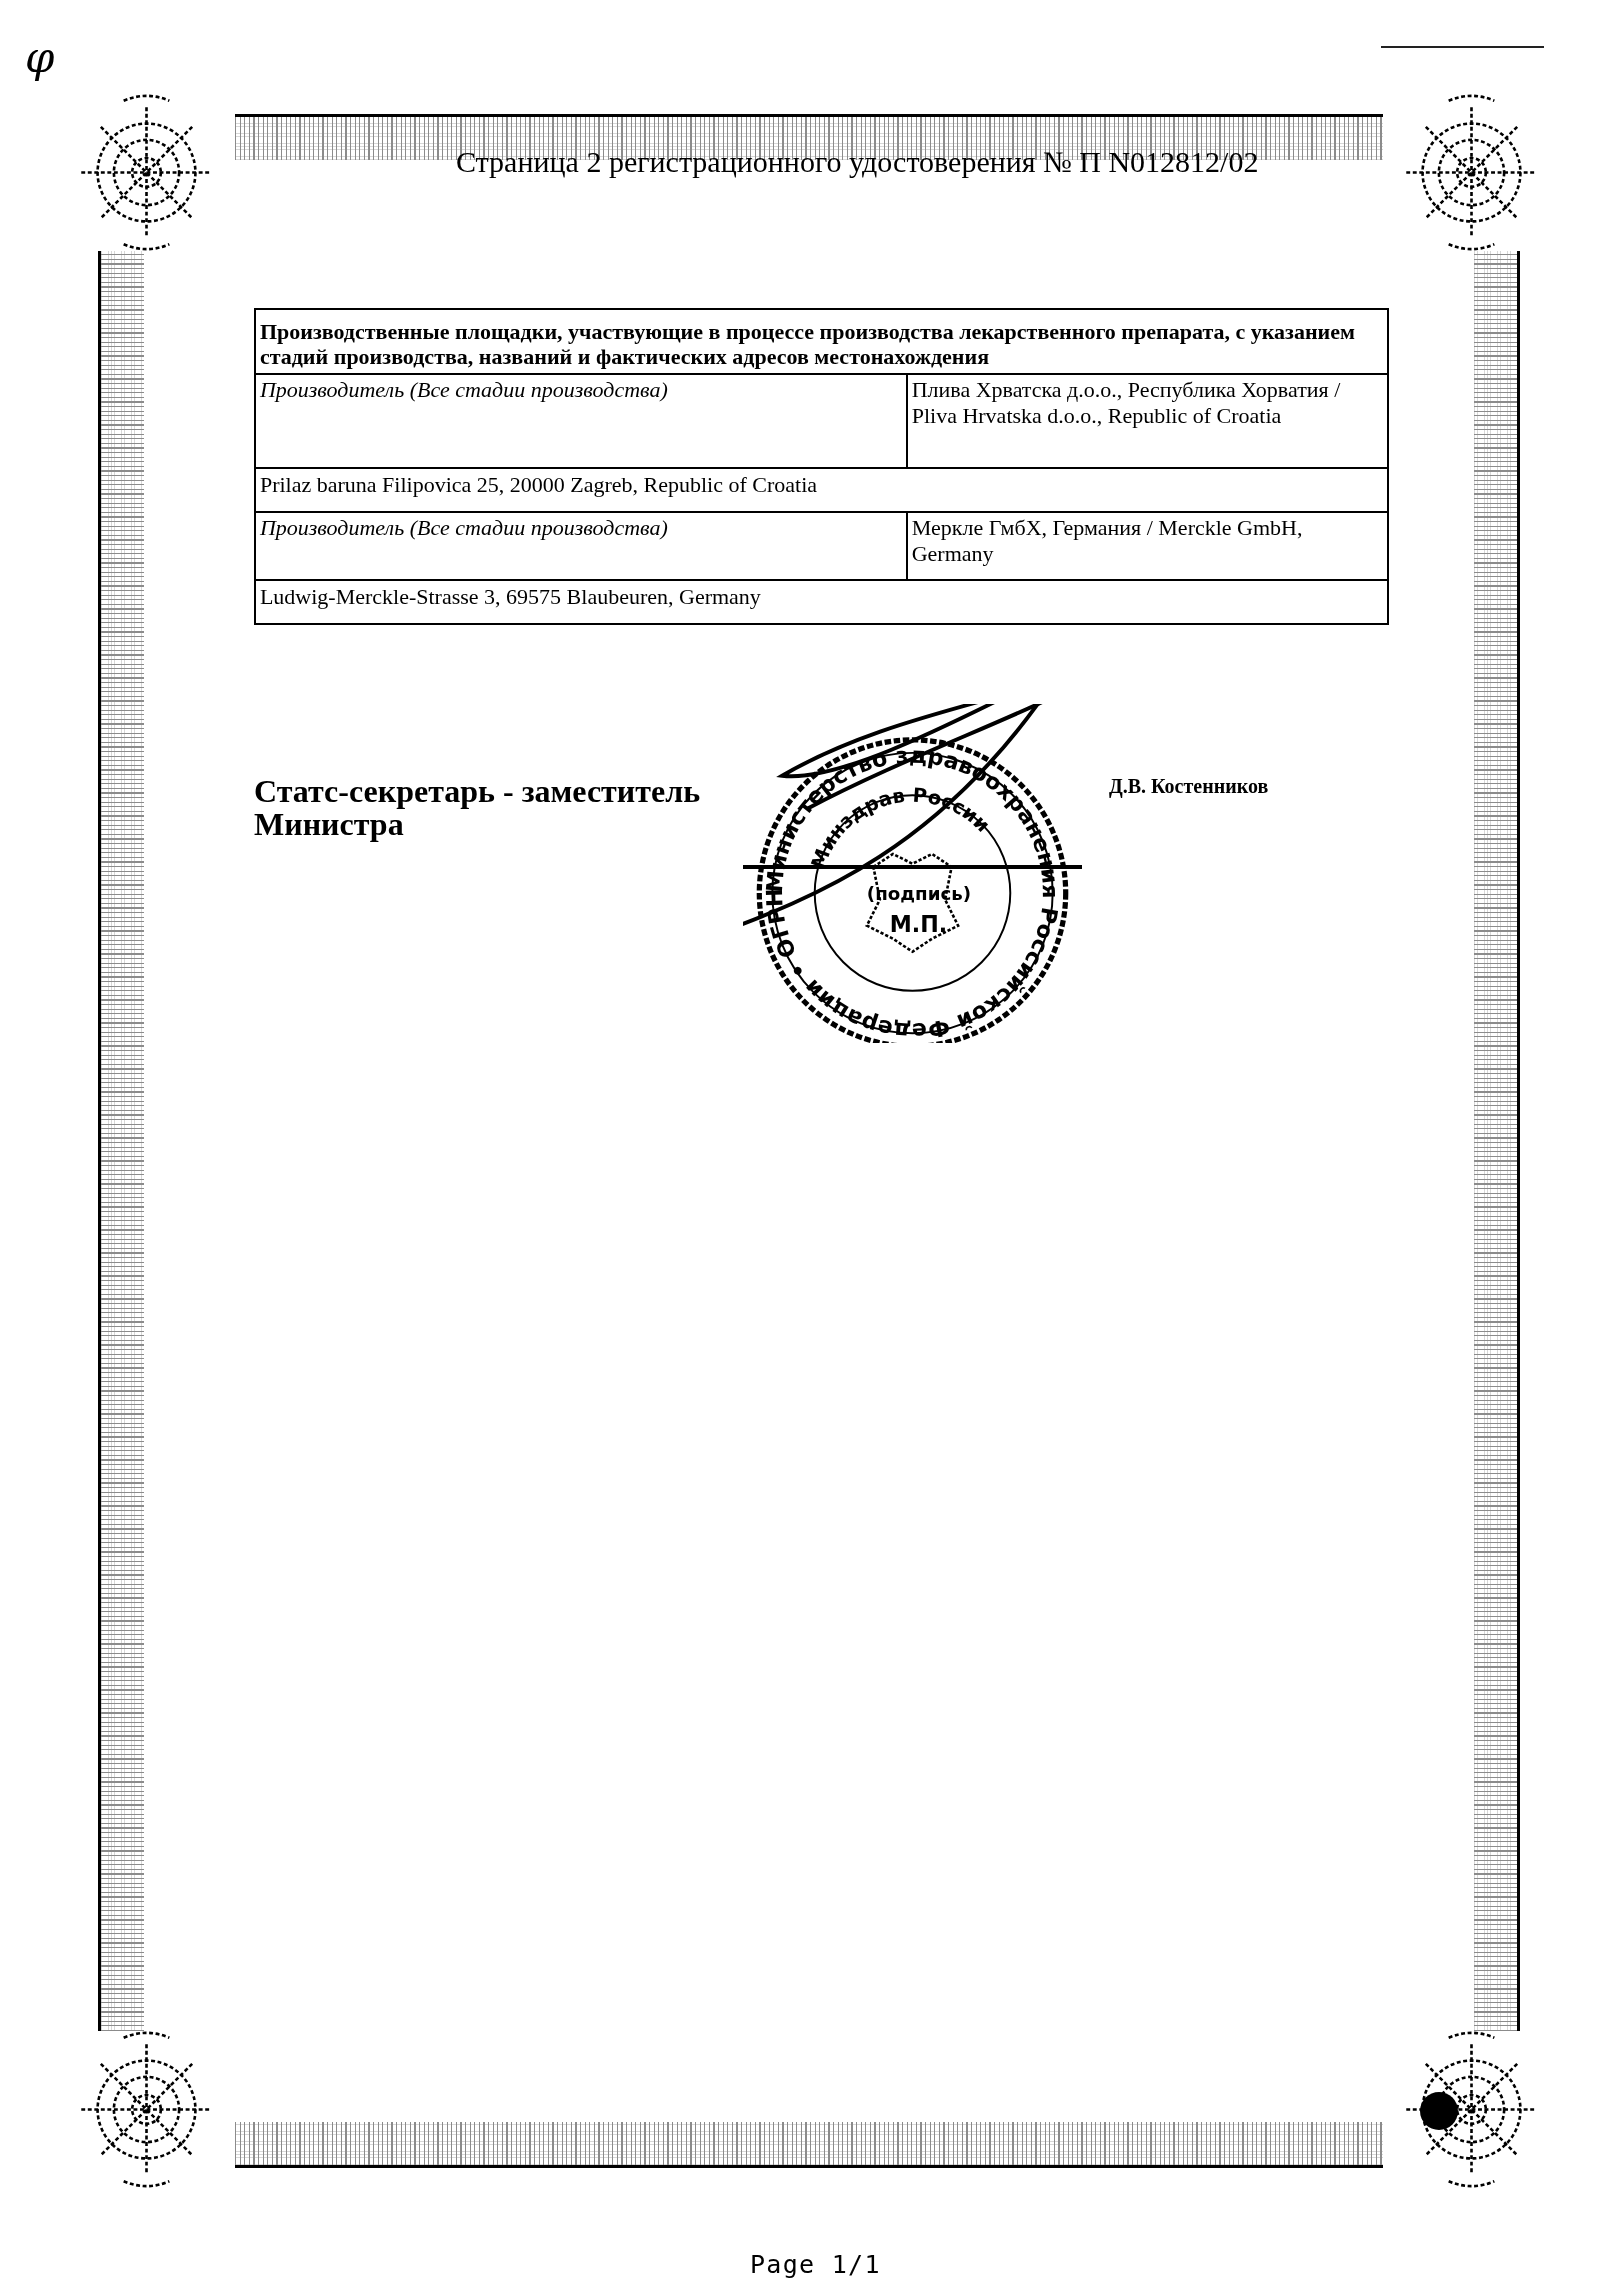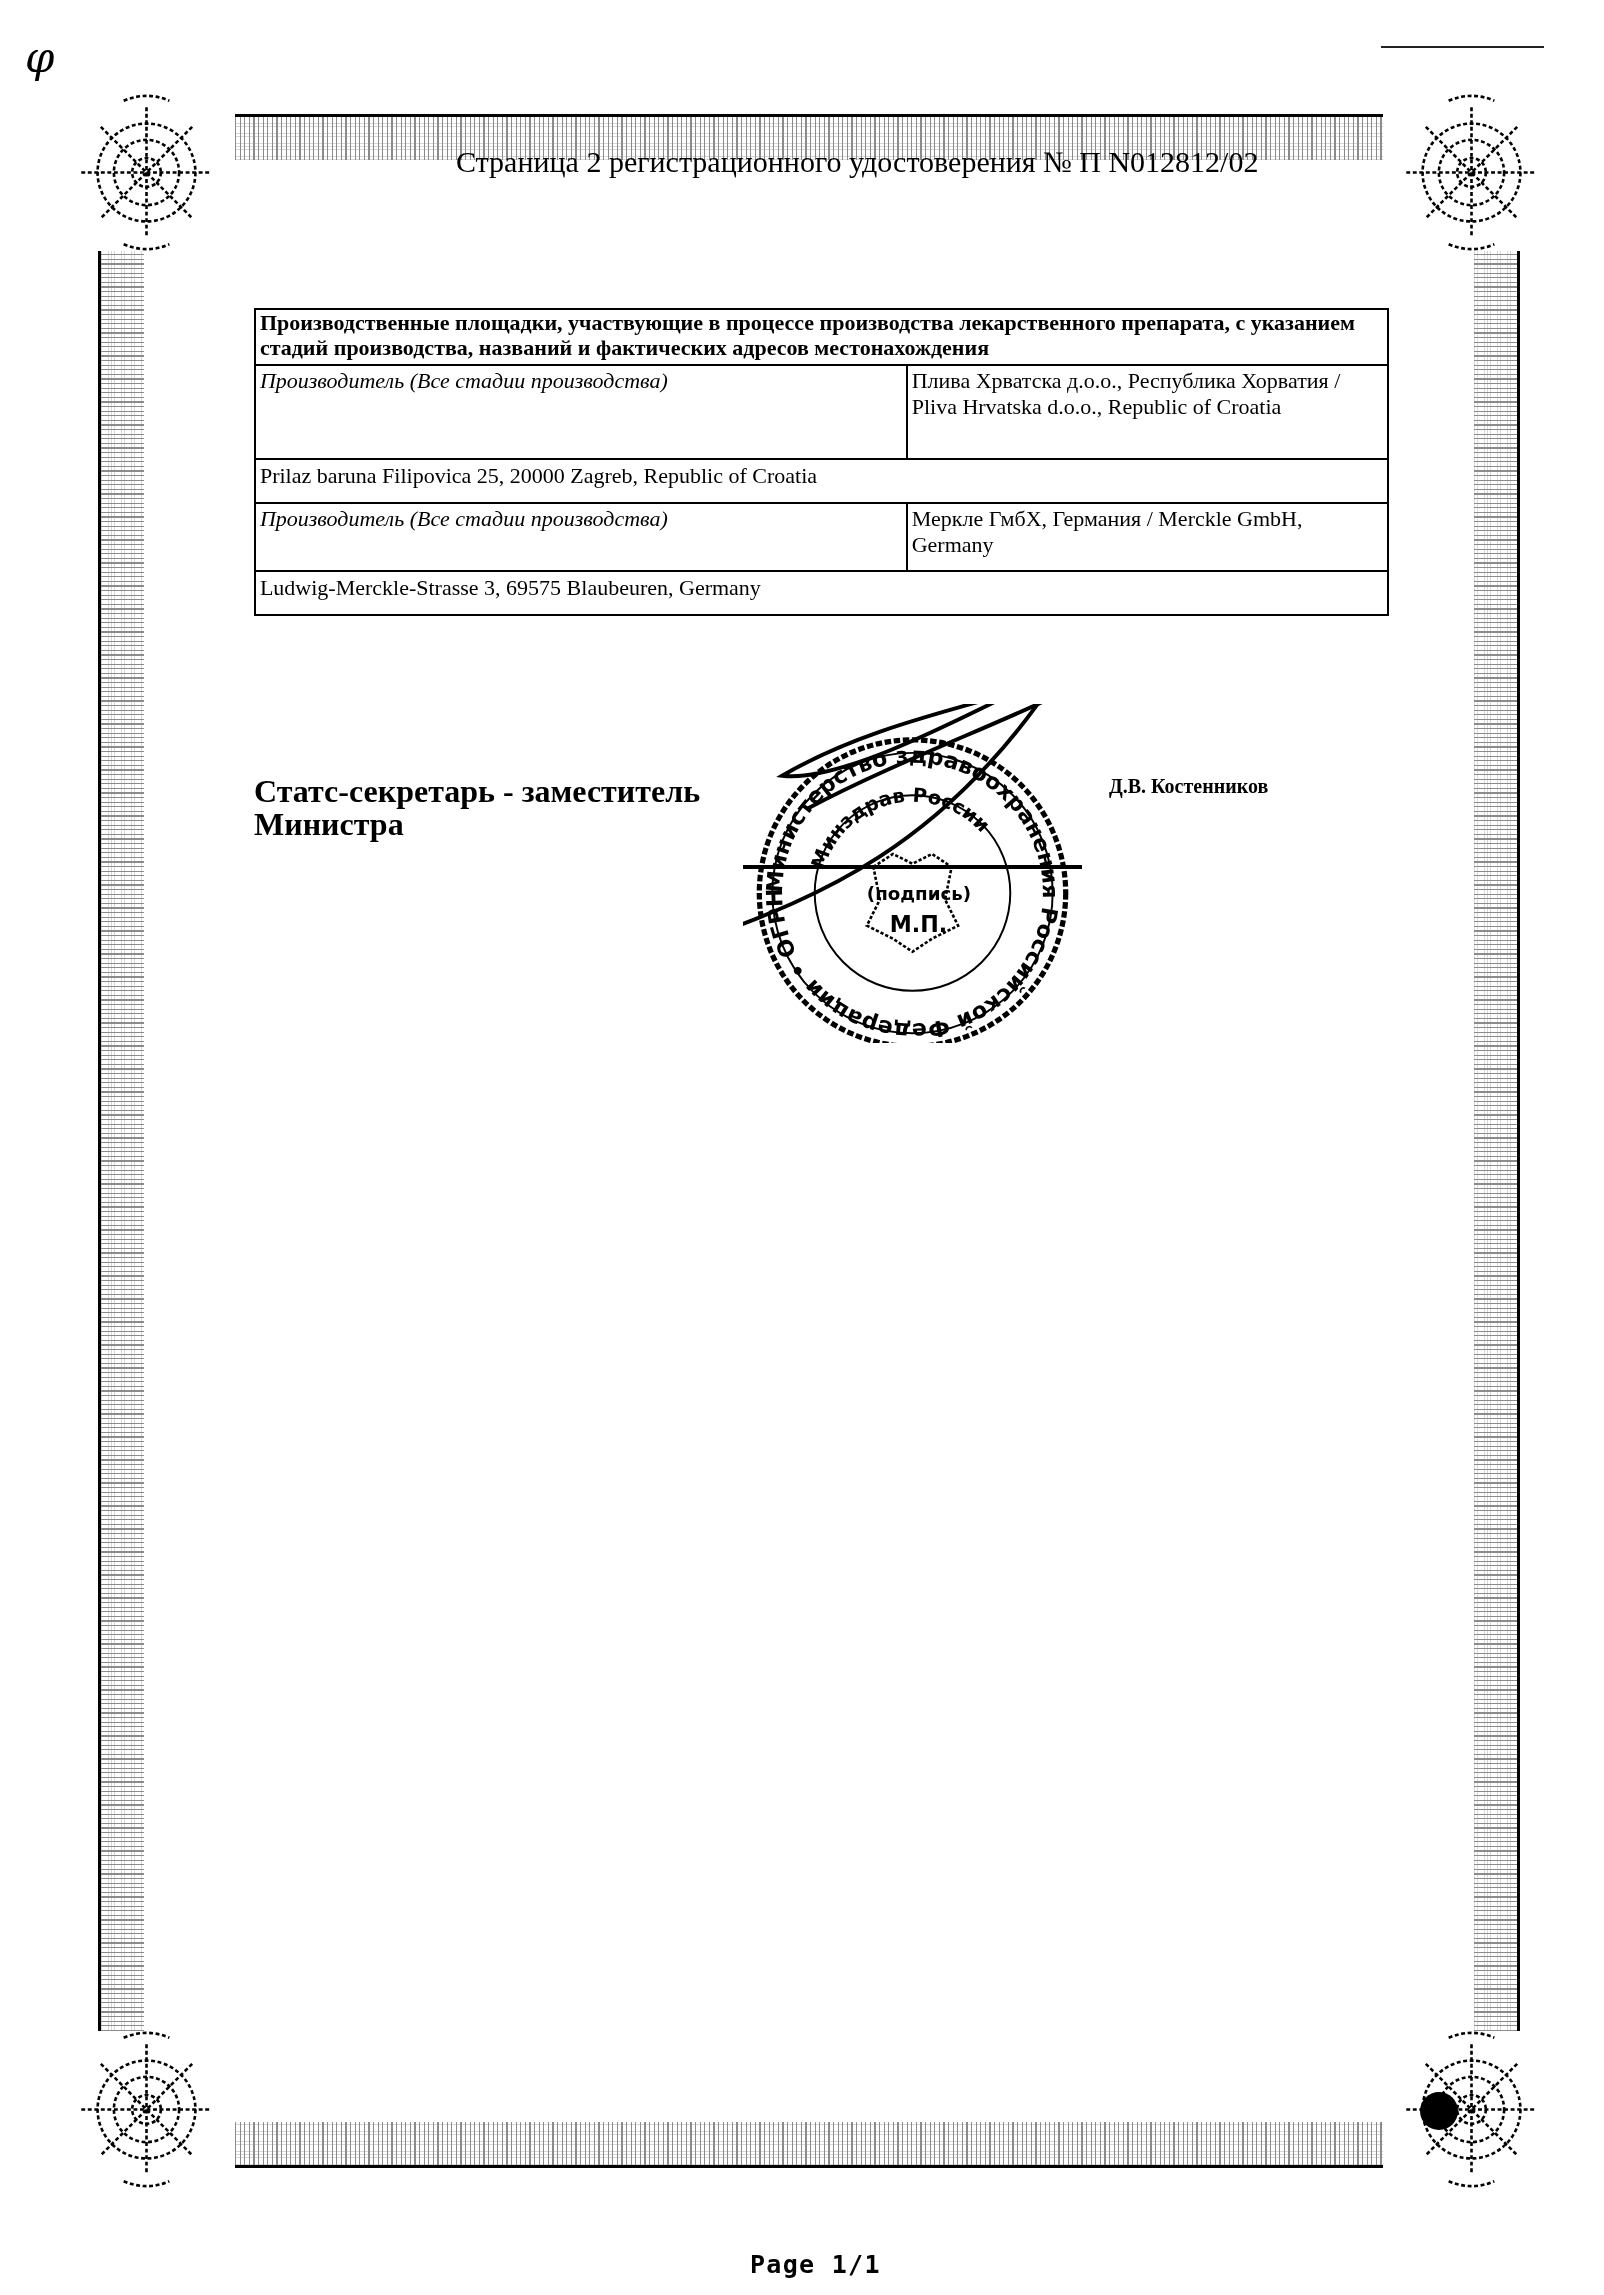--- a/index.html
+++ b/index.html
@@ -40,34 +40,34 @@
   .hole-punch { position: absolute; left: 1420px; top: 2092px; width: 38px; height: 38px;
                 border-radius: 50%; background: #000; }
 
   
   .page-title { position: absolute; left: 456px; top: 145px; font-size: 30px; white-space: nowrap; }
 
   
   .sites-table { position: absolute; left: 254px; top: 308px; width: 1135px;
                  border-collapse: collapse; font-size: 22px; line-height: 26px; }
   .sites-table td { border: 2px solid #000; padding: 2.6px 3.9px 3.9px 3.9px; vertical-align: top; }
-  .sites-table .hdr { font-weight: bold; font-size: 22px; line-height: 25px; padding-top: 0; }
+  .sites-table .hdr { font-weight: bold; font-size: 22px; line-height: 25px; padding-top: 9px; }
   .sites-table .role { font-style: italic; width: 642px; margin-left: 16px; }
   .sites-table .row-site td { height: 86px; }
   .sites-table .row-site2 td { height: 60px; }
   .sites-table .row-addr td { height: 35px; }
 
   
   .sig-title { position: absolute; left: 254px; top: 775px; font-size: 32px; font-weight: bold; line-height: 33px; }
   .sig-name { position: absolute; left: 1109px; top: 775px; font-size: 20px; font-weight: bold; white-space: nowrap; }
   .stamp { position: absolute; left: 743px; top: 704px; width: 339px; height: 339px; }
   .stamp svg { width: 100%; height: 100%; }
 
   .page-footer { position: absolute; left: 750px; top: 2250px; font-family: "DejaVu Sans Mono", monospace;
-                 font-size: 25px; font-weight: bold; letter-spacing: 1.3px; white-space: nowrap; }
+                 font-size: 25px; font-weight: normal; letter-spacing: 1.3px; white-space: nowrap; }
 </style>
 </head>
 <body>
 
 <div class="margin-mark">φ</div>
 <div class="top-right-line"></div>
 
 <div class="frame">
   <div class="frame-band band-top"></div>
   <div class="frame-band band-bottom"></div>

